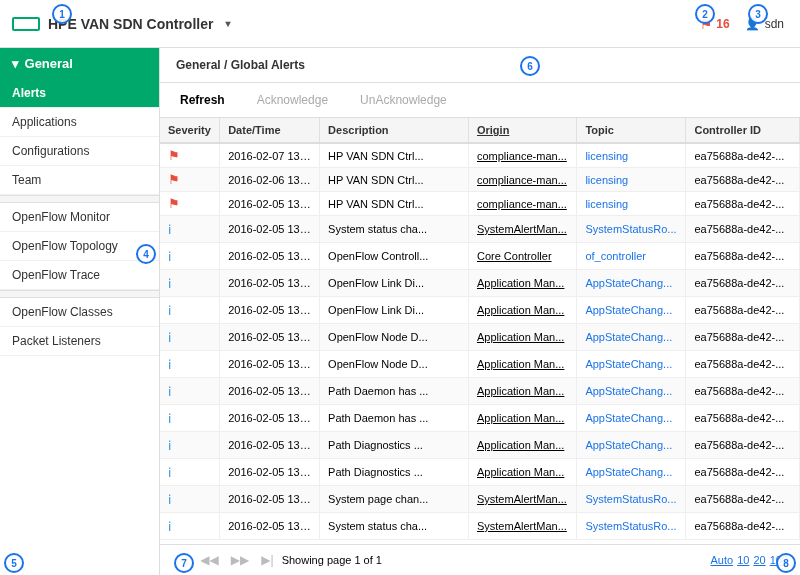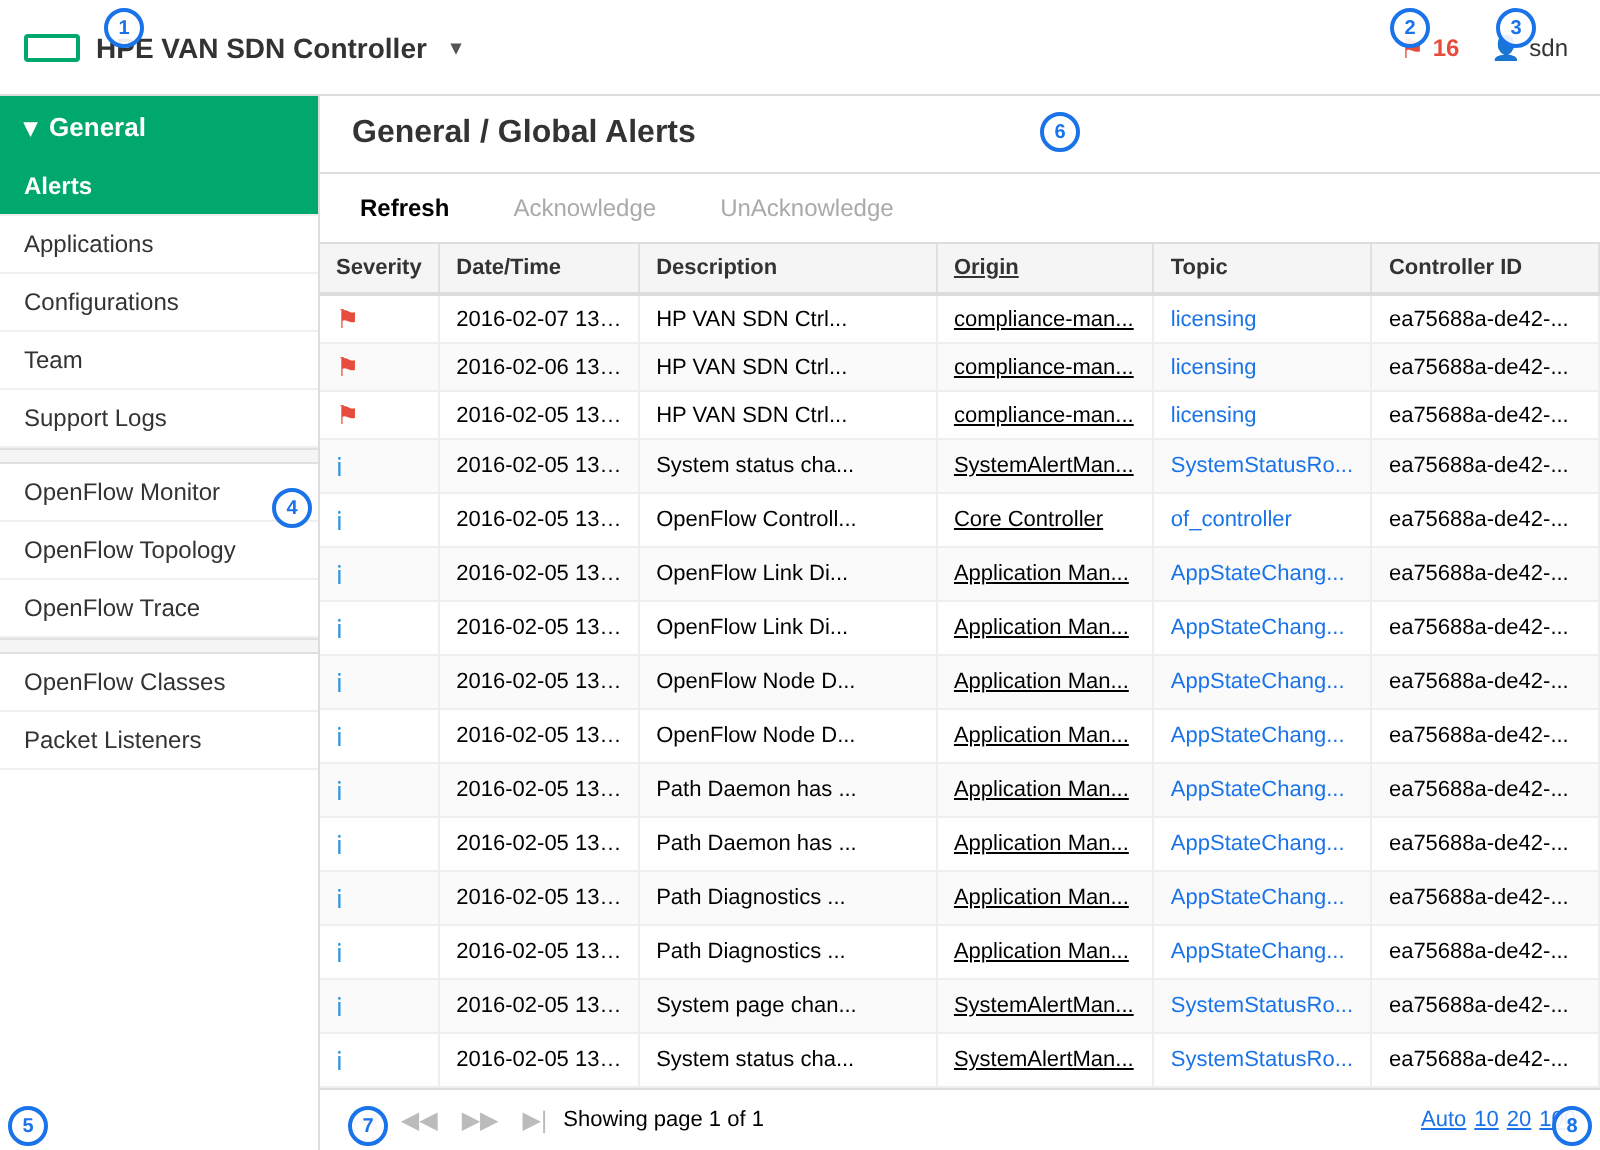--- a/index.html
+++ b/index.html
@@ -44,21 +44,21 @@
       padding: 7px 12px; color: #333; cursor: pointer; font-size: 12px;
       border-bottom: 1px solid #f0f0f0;
     }
     .sidebar-item.active { background: #00a86b; color: #fff; font-weight: bold; }
     .sidebar-divider { height: 8px; background: #f5f5f5; border-top: 1px solid #e0e0e0; border-bottom: 1px solid #e0e0e0; }
 
     
     .content { flex: 1; display: flex; flex-direction: column; overflow: hidden; }
     .content-header {
       background: #fff; padding: 10px 16px; border-bottom: 1px solid #ddd;
-      font-size: 16px; font-weight: bold; color: #333;
+      font-size: 12px; font-weight: bold; color: #333;
     }
     .toolbar {
       background: #fff; padding: 6px 12px; border-bottom: 1px solid #ddd;
       display: flex; gap: 16px;
     }
     .toolbar-btn {
       background: none; border: none; color: #333; font-size: 12px; cursor: pointer;
       padding: 4px 8px;
     }
     .toolbar-btn.active { font-weight: bold; color: #000; }
@@ -141,21 +141,20 @@
 
   <div class="sidebar">
     <div class="sidebar-section-header">
       <span>▾</span>
       <span>General</span>
     </div>
     <div class="sidebar-item active">Alerts</div>
     <div class="sidebar-item">Applications</div>
     <div class="sidebar-item">Configurations</div>
     <div class="sidebar-item">Team</div>
-    <div class="sidebar-item">Support Logs</div>
     <div class="sidebar-divider"></div>
     <div class="sidebar-item">OpenFlow Monitor</div>
     <div class="sidebar-item">OpenFlow Topology</div>
     <div class="sidebar-item">OpenFlow Trace</div>
     <div class="sidebar-divider"></div>
     <div class="sidebar-item">OpenFlow Classes</div>
     <div class="sidebar-item">Packet Listeners</div>
 
     <div class="circle-annotation" style="top:196px;left:136px;">4</div>
   </div>

